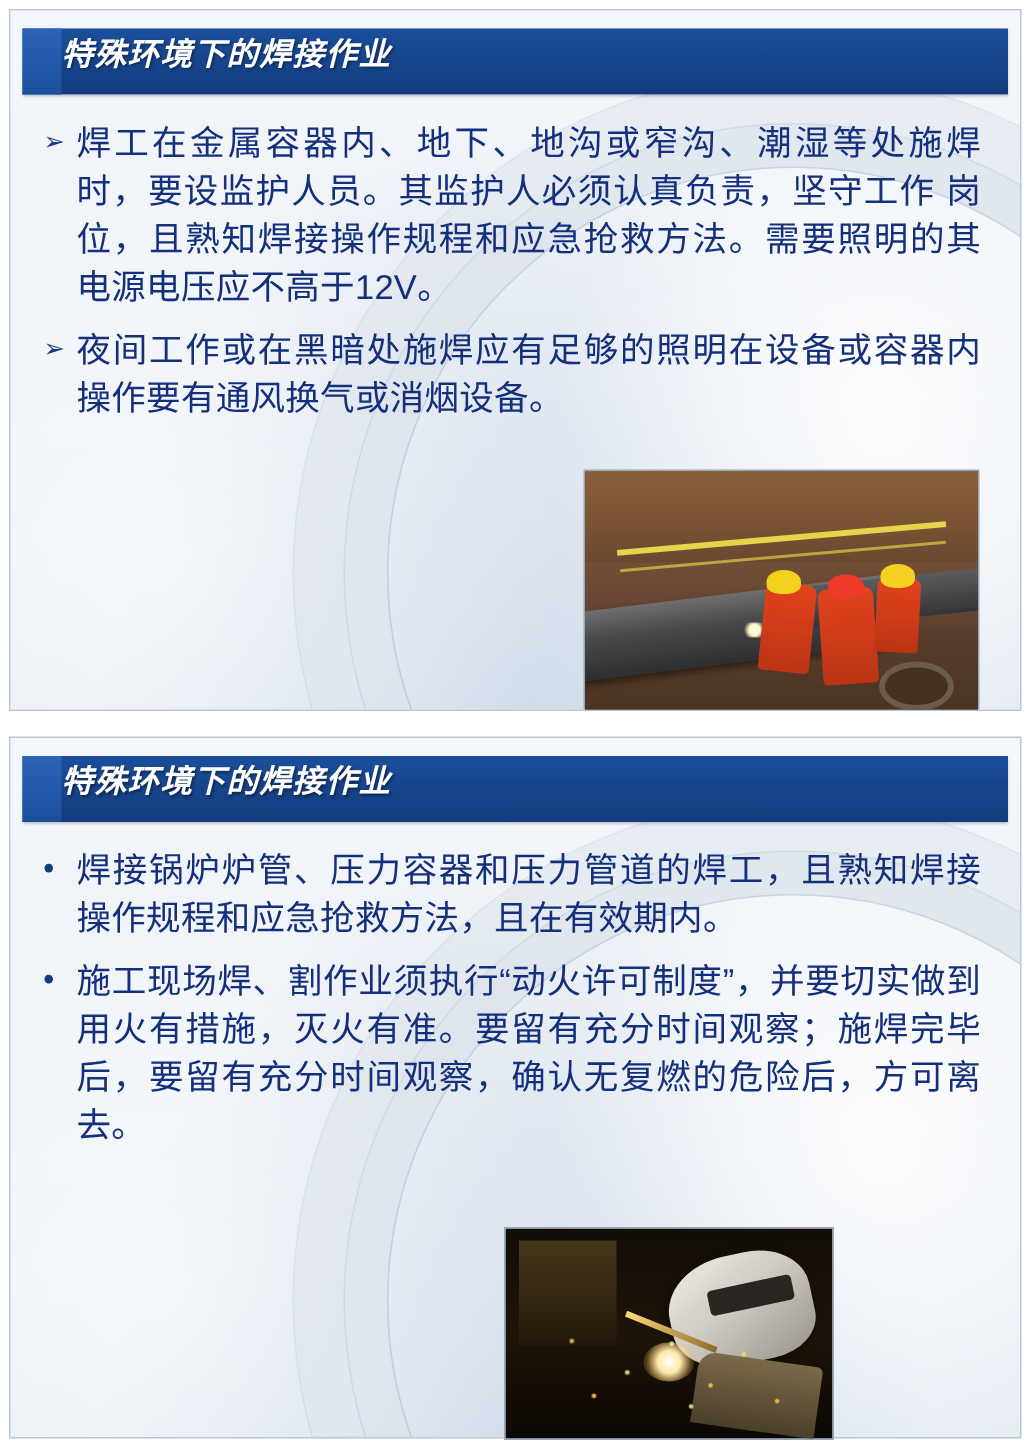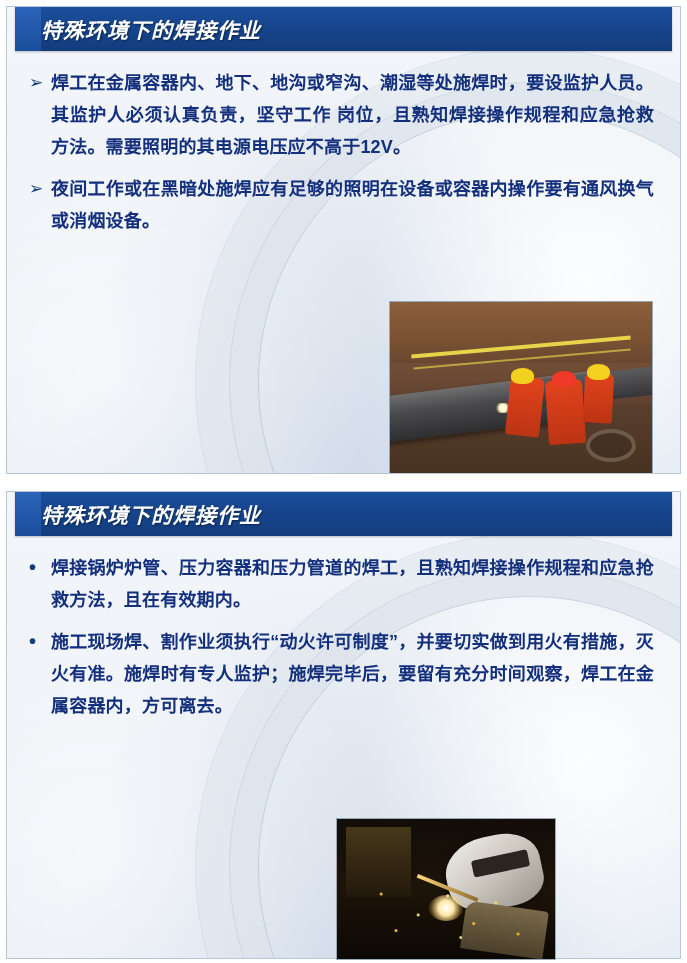--- a/index.html
+++ b/index.html
@@ -55,24 +55,24 @@
     pointer-events: none;
   }
   .slide-inner {
     position: relative;
     z-index: 3;
     height: 100%;
   }
   .title-bar {
     position: relative;
     height: 44px;
-    margin: 0 8px 0 8px;
+    margin: 12px 8px 0 8px;
     background: linear-gradient(180deg, #1b4f9c 0%, #17458c 45%, #123c7e 100%);
     display: flex;
-    align-items: center;
+    align-items: flex-start;
     box-shadow: 0 1px 2px rgba(0,0,0,0.25);
   }
   .title-accent {
     width: 26px;
     height: 100%;
     background: linear-gradient(180deg, #2a63b8 0%, #1b4f9c 100%);
     flex: 0 0 auto;
   }
   .title-text {
     color: #ffffff;
@@ -100,22 +100,22 @@
     font-weight: bold;
     line-height: 32px;
     text-align: left;
   }
   .bullet-marker.dot {
     font-size: 20px;
     line-height: 31px;
   }
   .bullet-text {
     flex: 1 1 auto;
-    font-size: 18px;
-    font-weight: bold;
+    font-size: 23px;
+    font-weight: normal;
     line-height: 32px;
     color: #14307d;
     text-align: justify;
     letter-spacing: 0.2px;
   }
   
   .photo {
     position: absolute;
     border: 1px solid #9aa7b6;
     overflow: hidden;
@@ -336,21 +336,21 @@
         <div class="title-text">特殊环境下的焊接作业</div>
       </div>
 
       <div class="bullets">
         <div class="bullet">
           <div class="bullet-marker dot">•</div>
           <div class="bullet-text">焊接锅炉炉管、压力容器和压力管道的焊工，且熟知焊接操作规程和应急抢救方法，且在有效期内。</div>
         </div>
         <div class="bullet">
           <div class="bullet-marker dot">•</div>
-          <div class="bullet-text">施工现场焊、割作业须执行“动火许可制度”，并要切实做到用火有措施，灭火有准。施焊时有专人监护；施焊完毕后，要留有充分时间观察，焊工在金属容器内，方可离去。</div>
+          <div class="bullet-text">施工现场焊、割作业须执行“动火许可制度”，并要切实做到用火有措施，灭火有准。要留有充分时间观察；施焊完毕后，要留有充分时间观察，确认无复燃的危险后，方可离去。</div>
         </div>
       </div>
 
     </div>
   </div>
 
   <div class="photo photo-2">
     <div class="p2-band"></div>
     <div class="p2-mask"></div>
     <div class="p2-visor"></div>

